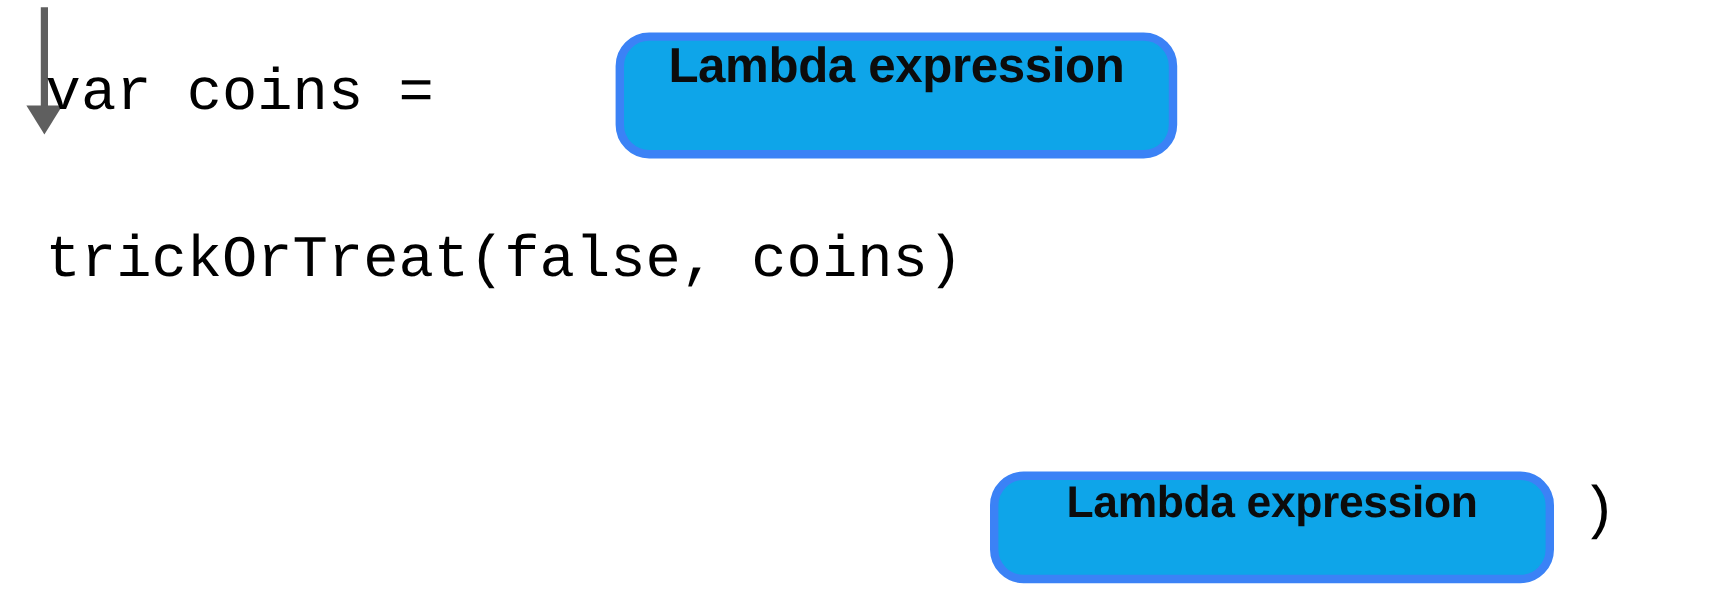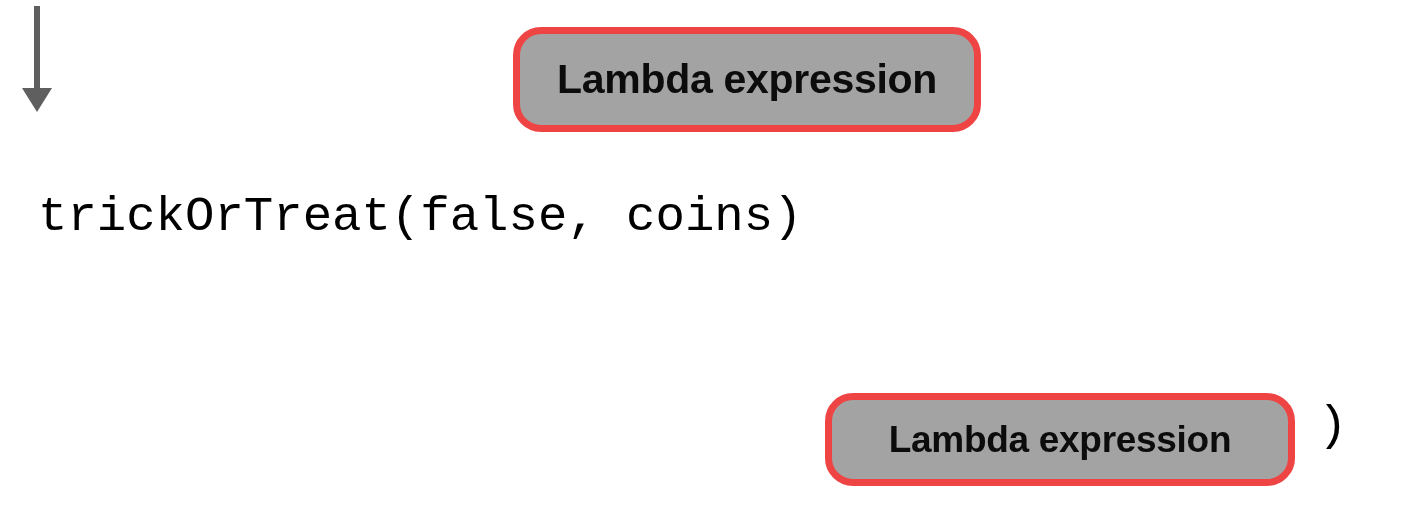--- a/index.html
+++ b/index.html
@@ -30,25 +30,25 @@
     letter-spacing: 0px;
     color: #000000;
     white-space: pre;
     line-height: 1;
   }
 
   
   .chip {
     position: absolute;
     box-sizing: border-box;
-    background: #a3a3a3;
-    border: 7px solid #ef4444;
+    background: #0ea5e9;
+    border: 7px solid #3b82f6;
     border-radius: 28px;
     display: flex;
-    align-items: center;
+    align-items: flex-start;
     justify-content: center;
   }
   .chip-label {
     font-family: "Liberation Sans", sans-serif;
     font-weight: 700;
     color: #0c0c0c;
     white-space: nowrap;
     line-height: 1;
   }
 
@@ -67,20 +67,21 @@
   #line3-code-left  { left: 38px;   top: 402px; }
   #chip-bottom      { left: 825px;  top: 393px; width: 470px; height: 93px; }
   #chip-bottom .chip-label { font-size: 37px; letter-spacing: -0.3px; }
   #line3-code-right { left: 1318px; top: 402px; }
 </style>
 </head>
 <body>
 
 <div class="stage">
 
+  <div class="code" id="line1-code">var coins = </div>
 
   <div class="chip" id="chip-top">
     <span class="chip-label">Lambda expression</span>
   </div>
 
   <div class="code" id="line2-code">trickOrTreat(false, coins)</div>
 
   <div id="flow-arrow">
     <svg width="74" height="118" viewBox="0 0 74 118" aria-hidden="true">
       <line x1="37" y1="6" x2="37" y2="92" stroke="#5F5F5F" stroke-width="6"></line>

